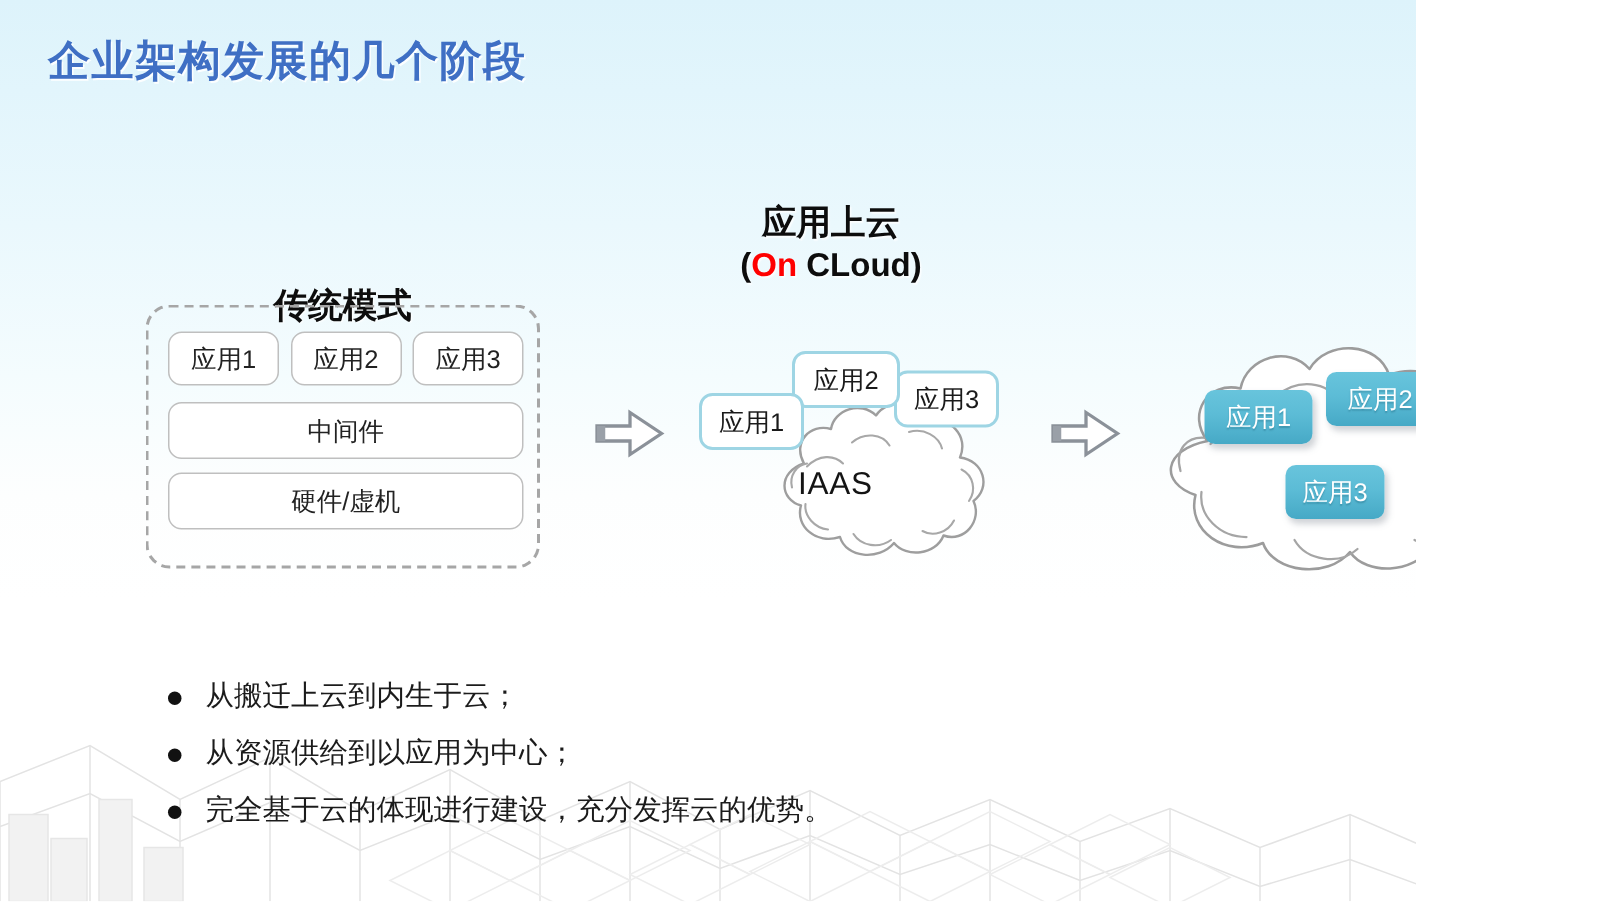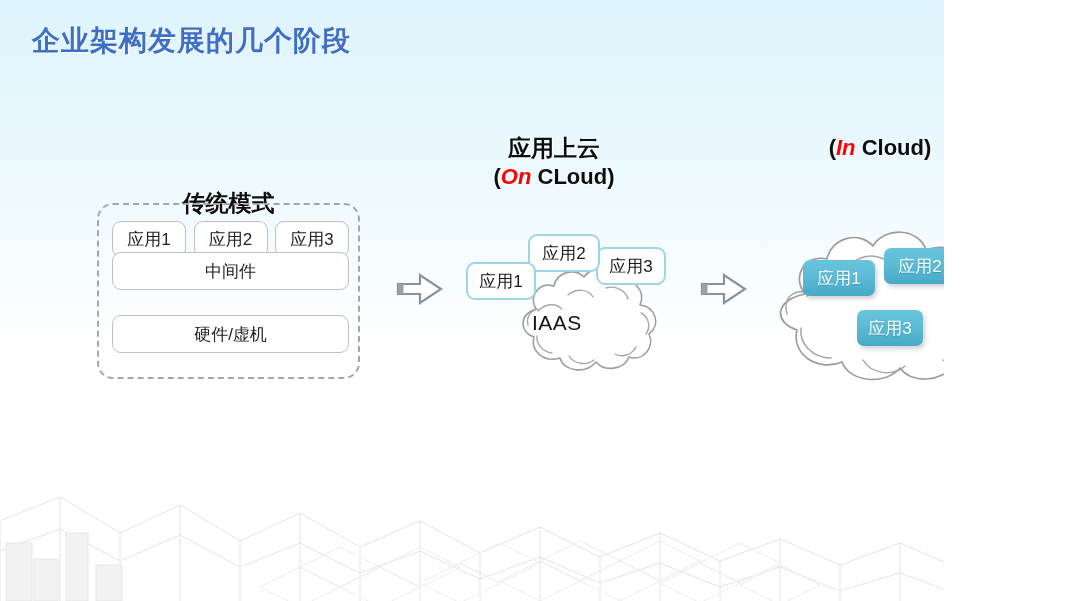--- a/index.html
+++ b/index.html
@@ -57,21 +57,21 @@
     position: absolute;
     text-align: center;
     font-weight: bold;
     color: #0d0d0d;
     line-height: 1.25;
     white-space: nowrap;
     text-shadow: 1px 1px 1px rgba(255,255,255,0.8);
   }
   .section-heading .line1 { font-size: 23px; display: block; }
   .section-heading .line2 { font-size: 22px; display: block; }
-  .accent-red { color: #ff0000; font-style: italic; }
+  .accent-red { color: #ff0000; }
 
   
   #traditional-panel {
     position: absolute;
     left: 97px;
     top: 203px;
     width: 263px;
     height: 176px;
     border: 2px dashed #a6a6a6;
     border-radius: 16px;
@@ -99,21 +99,21 @@
   .trad-app {
     width: 74px;
     height: 36px;
   }
   .trad-wide {
     position: absolute;
     left: 13px;
     width: 237px;
     height: 38px;
   }
-  #trad-middleware { top: 47px; }
+  #trad-middleware { top: 63px; }
   #trad-hardware  { top: 110px; }
 
   
   .flow-arrow {
     position: absolute;
     width: 48px;
     height: 34px;
   }
 
   
@@ -315,23 +315,20 @@
   </div>
 
   <svg class="flow-arrow" style="left:700px; top:272px;" viewBox="0 0 48 34">
     <g>
       <path d="M2,12 L24,12 L24,3 L45,17 L24,31 L24,22 L2,22 Z" fill="#ffffff" stroke="#8b9199" stroke-width="2.2" stroke-linejoin="miter"></path>
       <rect x="2" y="12" width="5.5" height="10" fill="#9aa0a8"></rect>
     </g>
   </svg>
 
   <div class="section-heading" style="left:750px; top:134px; width:260px;">
-    <span class="line2">
-      <span>(</span><span class="accent-red">In</span><span> Cloud</span><span>)</span>
-    </span>
   </div>
 
   <div class="cloud-wrap" style="left:753px; top:222px; width:276px; height:160px;">
     <svg width="276" height="160" viewBox="0 0 276 160">
       <path d="M52,72
                C38,54 52,32 74,37
                C78,16 106,8 120,24
                C132,4 166,6 173,28
                C200,18 226,38 219,62
                C248,64 258,96 238,110
@@ -356,14 +353,28 @@
   <div class="incloud-box" style="left:884px; top:248px; width:72px; height:36px;">
     <span>应用2</span>
   </div>
   <div class="incloud-box" style="left:803px; top:260px; width:72px; height:36px;">
     <span>应用1</span>
   </div>
   <div class="incloud-box" style="left:857px; top:310px; width:66px; height:36px;">
     <span>应用3</span>
   </div>
 
+  <div id="bullet-list">
+    <div class="bullet-item">
+      <span class="bullet-dot"></span>
+      <span class="bullet-text">从搬迁上云到内生于云；</span>
+    </div>
+    <div class="bullet-item">
+      <span class="bullet-dot"></span>
+      <span class="bullet-text">从资源供给到以应用为中心；</span>
+    </div>
+    <div class="bullet-item">
+      <span class="bullet-dot"></span>
+      <span class="bullet-text">完全基于云的体现进行建设，充分发挥云的优势。</span>
+    </div>
+  </div>
 
 </div>
 
 </body></html>

